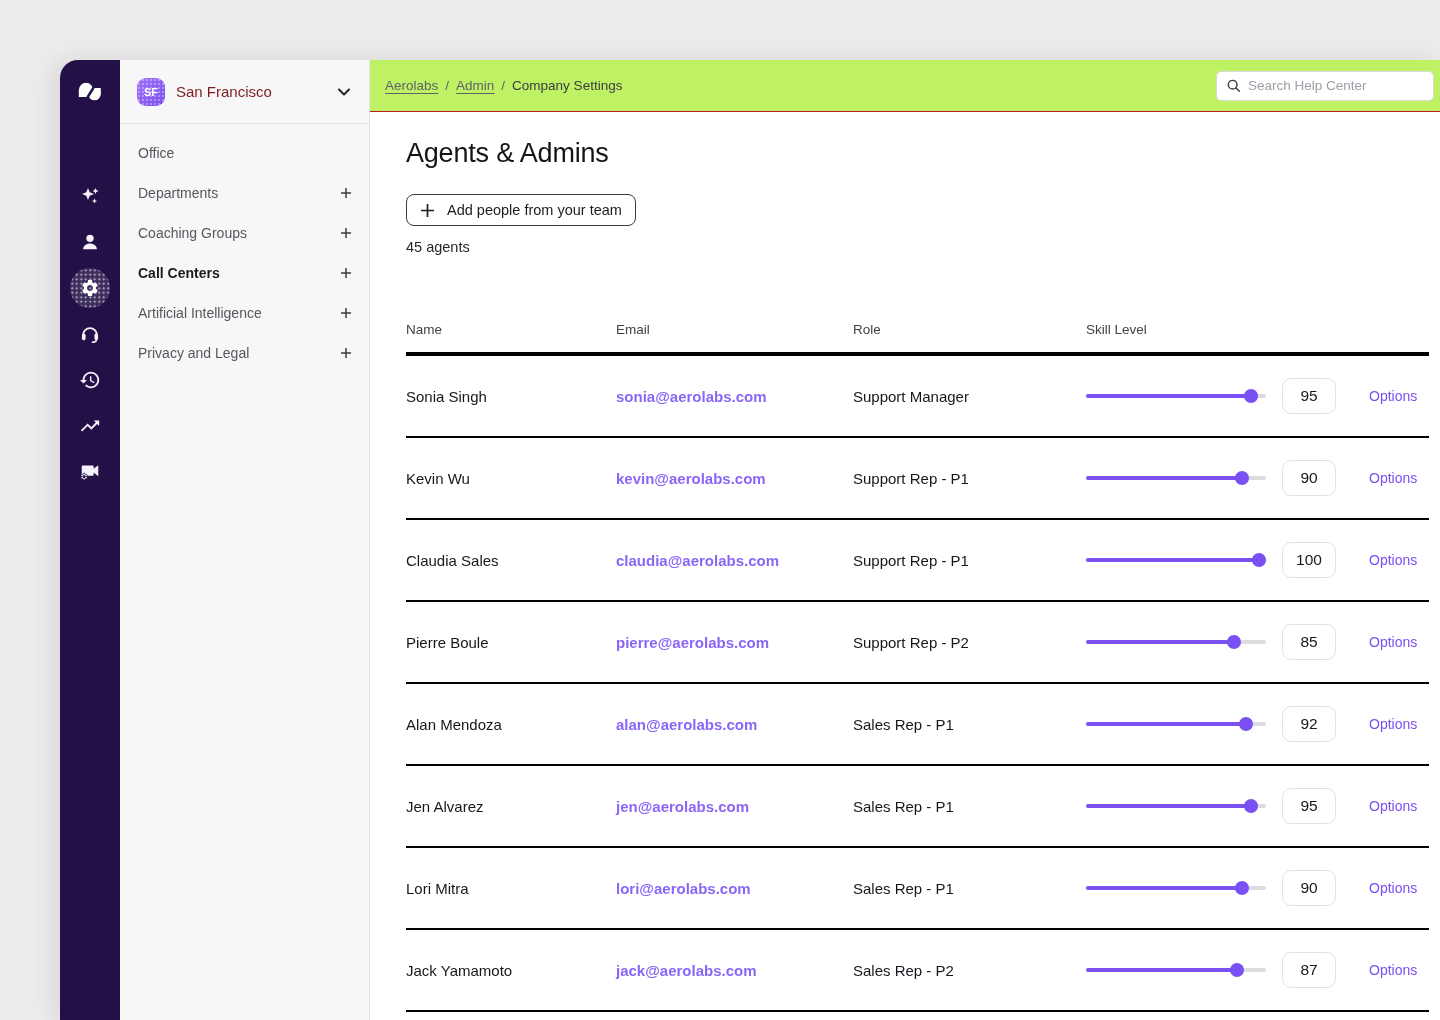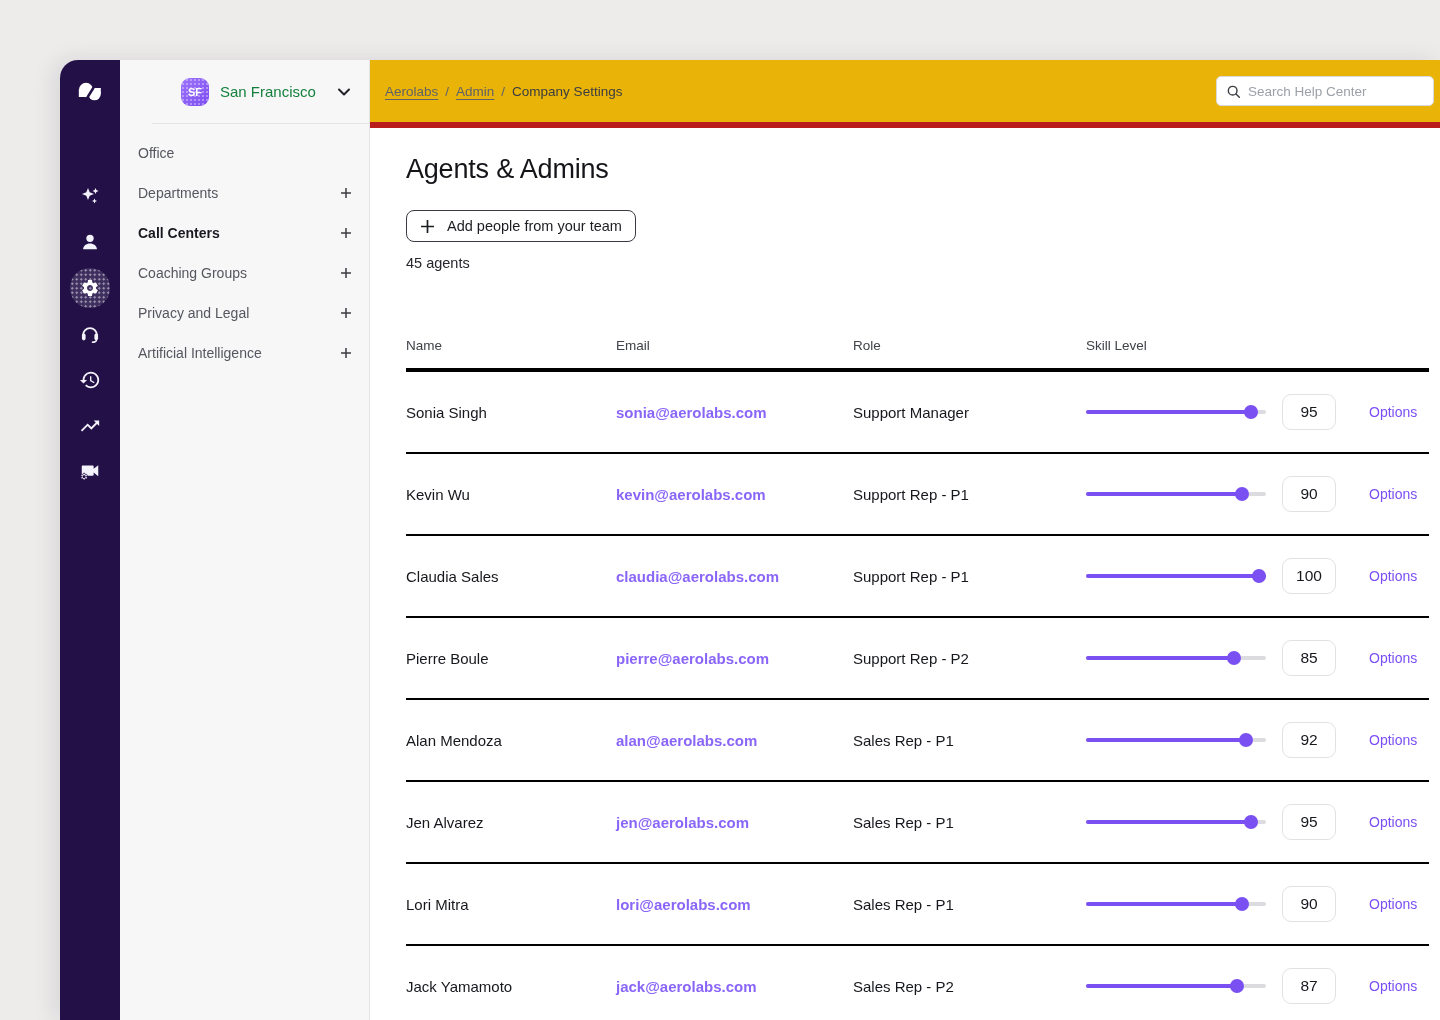--- a/index.html
+++ b/index.html
@@ -40,49 +40,48 @@
   .sidebar {
     width:250px; flex-shrink:0;
     background:#f7f7f8;
     border-right:1px solid #e4e4e7;
     display:flex; flex-direction:column;
   }
   .sidebar-header {
     height:64px; flex-shrink:0;
     border-bottom:1px solid #e4e4e7;
     display:flex; align-items:center;
-    padding:0 18px 0 29px; gap:11px;
+    padding:0 18px 0 17px; gap:11px;
     cursor:pointer;
-    margin-left:32px;
   }
   .avatar {
     width:28px; height:28px; border-radius:9px;
     background-image:radial-gradient(rgba(255,255,255,0.35) 1px, transparent 1.1px),
                      linear-gradient(135deg,#9d74fa,#7c4cf0);
     background-size:4px 4px, 100% 100%;
     color:#fff; font-size:11px; font-weight:bold;
     display:flex; align-items:center; justify-content:center;
     flex-shrink:0;
   }
-  .ws-name { font-size:15px; color:#15803d; }
+  .ws-name { font-size:15px; color:#7f1d1d; }
   .chevron { margin-left:auto; display:flex; }
   .sidebar-menu { padding-top:9px; }
   .side-item {
     height:40px; display:flex; align-items:center;
     padding:0 17px 0 18px; cursor:pointer;
   }
   .side-label { font-size:14px; color:#55575e; }
   .side-item.active .side-label { color:#191a1f; font-weight:bold; }
   .plus { margin-left:auto; display:flex; }
   
   .main { flex:1; min-width:0; display:flex; flex-direction:column; background:#fff; }
   .topbar {
-    height:68px; flex-shrink:0;
-    background:#eab308;
-    border-bottom:6px solid #b91c1c;
+    height:52px; flex-shrink:0;
+    background:#bef264;
+    border-bottom:1px solid #b91c1c;
     display:flex; align-items:center; justify-content:space-between;
     padding:0 6px 0 15px;
   }
   .breadcrumb { display:flex; align-items:center; font-size:13.5px; color:#5f6368; }
   .crumb { color:#3a3d42; }
   .crumb.link { color:#5f6368; text-decoration:underline; text-underline-offset:3px; cursor:pointer; }
   .bc-sep { margin:0 7px; color:#5f6368; }
   .search {
     display:flex; align-items:center; gap:7px;
     width:218px; height:30px;
@@ -228,46 +227,46 @@
     </span>
   </div>
         <div class="side-item">
     <span class="side-label">Departments</span>
     <span class="plus">
       <svg width="12" height="12" viewBox="0 0 12 12">
               <path d="M6 1v10M1 6h10" stroke="#3c3c43" stroke-width="1.5"></path>
             </svg>
     </span>
   </div>
+        <div class="side-item">
+    <span class="side-label">Coaching Groups</span>
+    <span class="plus">
+      <svg width="12" height="12" viewBox="0 0 12 12">
+              <path d="M6 1v10M1 6h10" stroke="#3c3c43" stroke-width="1.5"></path>
+            </svg>
+    </span>
+  </div>
         <div class="side-item active">
     <span class="side-label">Call Centers</span>
     <span class="plus">
       <svg width="12" height="12" viewBox="0 0 12 12">
               <path d="M6 1v10M1 6h10" stroke="#3c3c43" stroke-width="1.5"></path>
             </svg>
     </span>
   </div>
         <div class="side-item">
-    <span class="side-label">Coaching Groups</span>
+    <span class="side-label">Artificial Intelligence</span>
     <span class="plus">
       <svg width="12" height="12" viewBox="0 0 12 12">
               <path d="M6 1v10M1 6h10" stroke="#3c3c43" stroke-width="1.5"></path>
             </svg>
     </span>
   </div>
         <div class="side-item">
     <span class="side-label">Privacy and Legal</span>
-    <span class="plus">
-      <svg width="12" height="12" viewBox="0 0 12 12">
-              <path d="M6 1v10M1 6h10" stroke="#3c3c43" stroke-width="1.5"></path>
-            </svg>
-    </span>
-  </div>
-        <div class="side-item">
-    <span class="side-label">Artificial Intelligence</span>
     <span class="plus">
       <svg width="12" height="12" viewBox="0 0 12 12">
               <path d="M6 1v10M1 6h10" stroke="#3c3c43" stroke-width="1.5"></path>
             </svg>
     </span>
   </div>
       </div>
   </aside>
 
   <div class="main">

